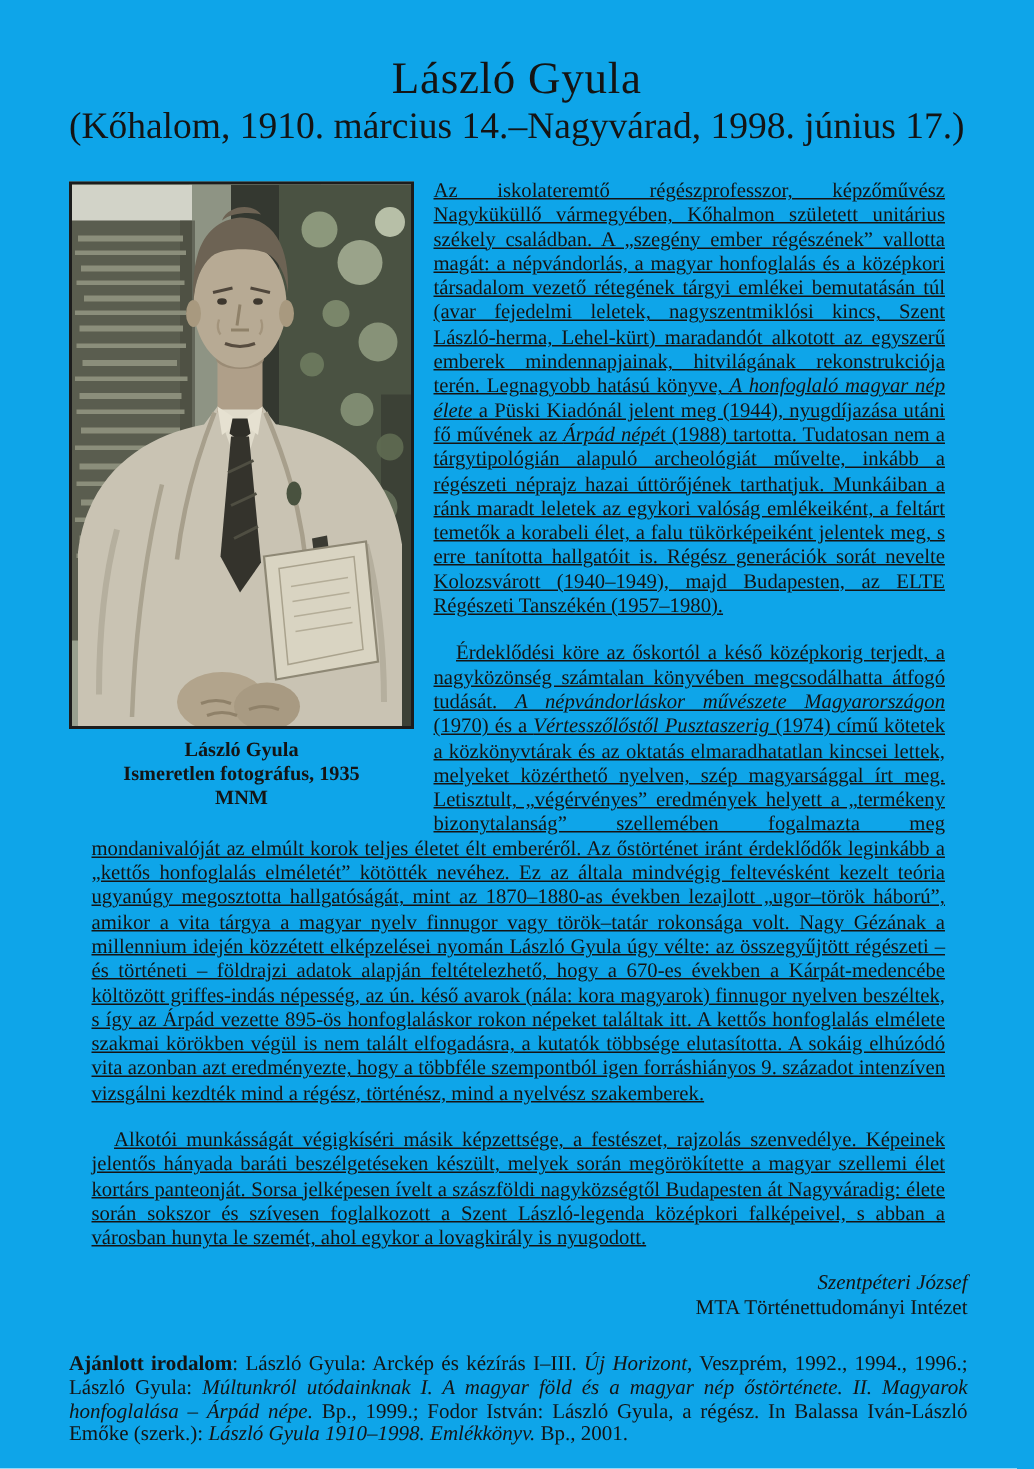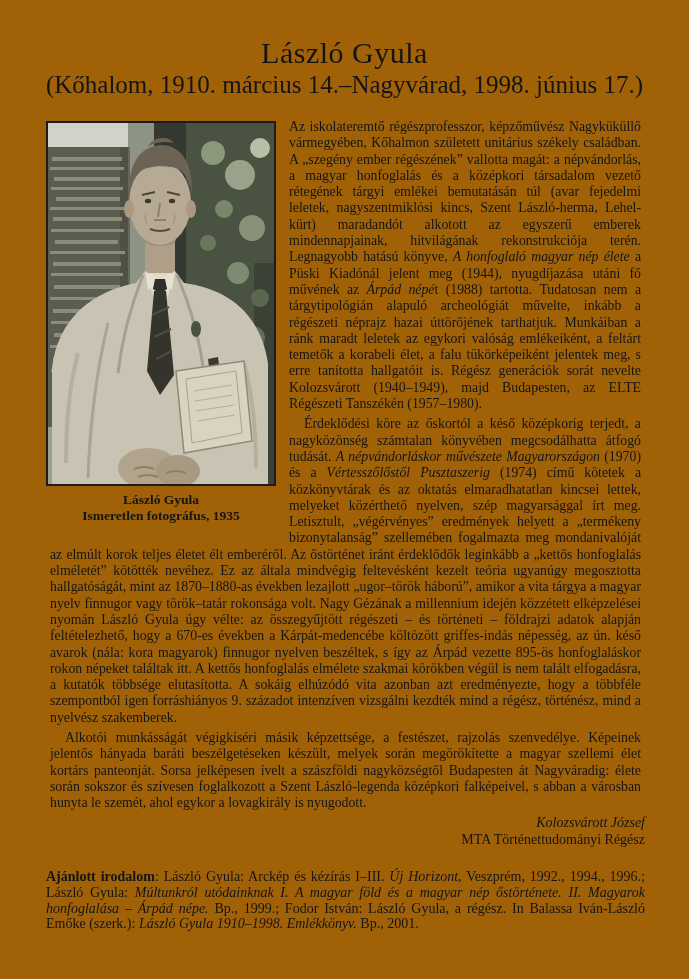--- a/index.html
+++ b/index.html
@@ -1,20 +1,20 @@
 <!DOCTYPE html>
 <html lang="hu"><head>
 <meta charset="utf-8">
 <style>
   html,body{margin:0;padding:0;background:#ffffff;}
   .page{
     position:relative;
     width:689px;height:979px;
     margin:0 auto;
-    background:#a16207;
+    background:#0ea5e9;
     overflow:hidden;
     font-family:"Liberation Serif","DejaVu Serif",serif;
     color:#141414;
   }
   .title{
     margin:36px 0 0 0;
     text-align:center;
     font-size:30px;
     font-weight:normal;
     line-height:34px;
@@ -44,21 +44,21 @@
     overflow:hidden;
   }
   .photo-frame svg{display:block;}
   .caption{
     margin-top:6px;
     text-align:center;
     font-weight:bold;
     font-size:13.5px;
     line-height:15.8px;
   }
-  .para{margin:4px;}
+  .para{margin:15px;text-decoration:underline;}
   .para.indent{text-indent:15px;}
   .signature{
     margin-top:3px;
     text-align:right;
     line-height:16.8px;
     font-size:14px;
   }
   .signature .author{font-style:italic;}
   .biblio{
     margin:20px 0 0 0;
@@ -173,28 +173,29 @@
           <ellipse cx="100" cy="345" rx="30" ry="20" fill="#b2a48c"></ellipse>
           <ellipse cx="130" cy="348" rx="22" ry="16" fill="#a89a82"></ellipse>
           <path d="M86,346 Q96,342 106,346" stroke="#8f8169" stroke-width="2" fill="none"></path>
           <path d="M90,354 Q100,350 110,354" stroke="#8f8169" stroke-width="2" fill="none"></path>
           <path d="M118,350 Q128,346 138,350" stroke="#8f8169" stroke-width="2" fill="none"></path>
         </svg>
       </div>
       <div class="caption">
         <div>László Gyula</div>
         <div>Ismeretlen fotográfus, 1935</div>
+        <div>MNM</div>
       </div>
     </div>
 
     <p class="para"><span>Az iskolateremtő régészprofesszor, képzőművész Nagyküküllő vármegyében, Kőhalmon született unitárius székely családban. A „szegény ember régészének” vallotta magát: a népvándorlás, a magyar honfoglalás és a középkori társadalom vezető rétegének tárgyi emlékei bemutatásán túl (avar fejedelmi leletek, nagyszentmiklósi kincs, Szent László-herma, Lehel-kürt) maradandót alkotott az egyszerű emberek mindennapjainak, hitvilágának rekonstrukciója terén. Legnagyobb hatású könyve, </span><span style="font-style: italic;">A honfoglaló magyar nép élete</span><span> a Püski Kiadónál jelent meg (1944), nyugdíjazása utáni fő művének az </span><span style="font-style: italic;">Árpád népé</span><span>t (1988) tartotta. Tudatosan nem a tárgytipológián alapuló archeológiát művelte, inkább a régészeti néprajz hazai úttörőjének tarthatjuk. Munkáiban a ránk maradt leletek az egykori valóság emlékeiként, a feltárt temetők a korabeli élet, a falu tükörképeiként jelentek meg, s erre tanította hallgatóit is. Régész generációk sorát nevelte Kolozsvárott (1940–1949), majd Budapesten, az ELTE Régészeti Tanszékén (1957–1980).</span></p>
     <p class="para indent"><span>Érdeklődési köre az őskortól a késő középkorig terjedt, a nagyközönség számtalan könyvében megcsodálhatta átfogó tudását. </span><span style="font-style: italic;">A népvándorláskor művészete Magyarországon</span><span> (1970) és a </span><span style="font-style: italic;">Vértesszőlőstől Pusztaszerig</span><span> (1974) című kötetek a közkönyvtárak és az oktatás elmaradhatatlan kincsei lettek, melyeket közérthető nyelven, szép magyarsággal írt meg. Letisztult, „végérvényes” eredmények helyett a „termékeny bizonytalanság” szellemében fogalmazta meg mondanivalóját az elmúlt korok teljes életet élt emberéről. Az őstörténet iránt érdeklődők leginkább a „kettős honfoglalás elméletét” kötötték nevéhez. Ez az általa mindvégig feltevésként kezelt teória ugyanúgy megosztotta hallgatóságát, mint az 1870–1880-as években lezajlott „ugor–török háború”, amikor a vita tárgya a magyar nyelv finnugor vagy török–tatár rokonsága volt. Nagy Gézának a millennium idején közzétett elképzelései nyomán László Gyula úgy vélte: az összegyűjtött régészeti – és történeti – földrajzi adatok alapján feltételezhető, hogy a 670-es években a Kárpát-medencébe költözött griffes-indás népesség, az ún. késő avarok (nála: kora magyarok) finnugor nyelven beszéltek, s így az Árpád vezette 895-ös honfoglaláskor rokon népeket találtak itt. A kettős honfoglalás elmélete szakmai körökben végül is nem talált elfogadásra, a kutatók többsége elutasította. A sokáig elhúzódó vita azonban azt eredményezte, hogy a többféle szempontból igen forráshiányos 9. századot intenzíven vizsgálni kezdték mind a régész, történész, mind a nyelvész szakemberek.</span></p>
     <p class="para indent"><span>Alkotói munkásságát végigkíséri másik képzettsége, a festészet, rajzolás szenvedélye. Képeinek jelentős hányada baráti beszélgetéseken készült, melyek során megörökítette a magyar szellemi élet kortárs panteonját. Sorsa jelképesen ívelt a szászföldi nagyközségtől Budapesten át Nagyváradig: élete során sokszor és szívesen foglalkozott a Szent László-legenda középkori falképeivel, s abban a városban hunyta le szemét, ahol egykor a lovagkirály is nyugodott.</span></p>
 
     <div class="signature">
-      <div class="author">Kolozsvárott József</div>
-      <div>MTA Történettudományi Régész</div>
+      <div class="author">Szentpéteri József</div>
+      <div>MTA Történettudományi Intézet</div>
     </div>
 
     <p class="biblio"><span style="font-weight: bold;">Ajánlott irodalom</span><span>: László Gyula: Arckép és kézírás I–III. </span><span style="font-style: italic;">Új Horizont</span><span>, Veszprém, 1992., 1994., 1996.; László Gyula: </span><span style="font-style: italic;">Múltunkról utódainknak I. A magyar föld és a magyar nép őstörténete. II. Magyarok honfoglalása – Árpád népe.</span><span> Bp., 1999.; Fodor István: László Gyula, a régész. In Balassa Iván-László Emőke (szerk.): </span><span style="font-style: italic;">László Gyula 1910–1998. Emlékkönyv.</span><span> Bp., 2001.</span></p>
 
   </div>
 </div>
 
 </body></html>

